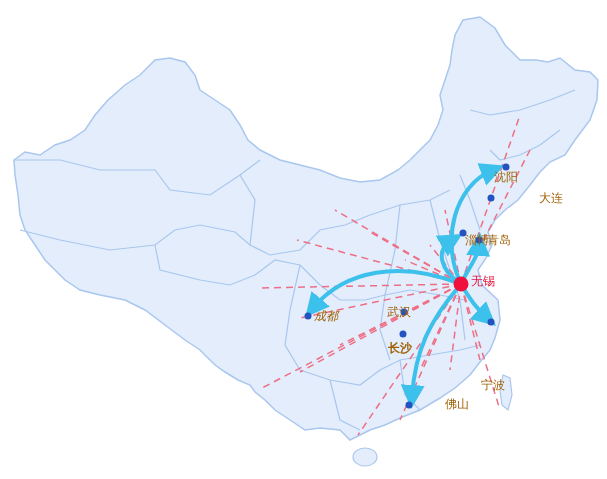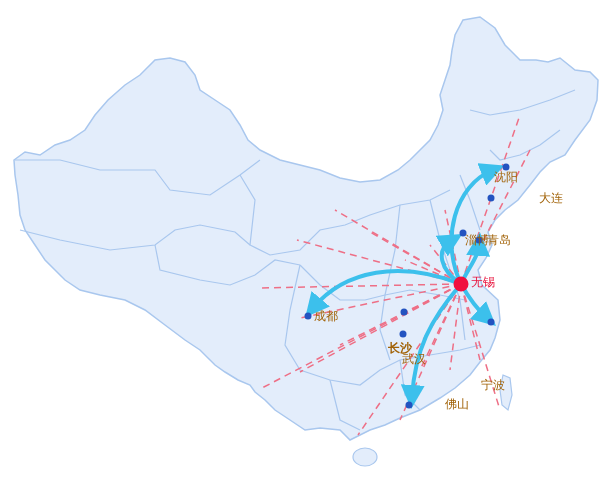--- a/index.html
+++ b/index.html
@@ -1,19 +1,19 @@
 <!DOCTYPE html>
 <html><head>
 <meta charset="utf-8">
 <style>
   html, body { margin:0; padding:0; background:#ffffff; }
   body { width:607px; height:479px; overflow:hidden; position:relative; font-family:"DejaVu Sans", sans-serif; }
   #map { position:absolute; left:0; top:0; width:607px; height:479px; }
   .city-label { position:absolute; font-size:12px; color:#a16207; white-space:nowrap; line-height:14px; }
-  .city-label.hub { color:#e8123c; }
+  .city-label.hub { color:#e8123c;font-family:Liberation Mono, monospace; }
 </style>
 </head>
 <body>
 
 <svg id="map" viewBox="0 0 607 479" xmlns="http://www.w3.org/2000/svg">
   <defs>
     <marker id="arrow" markerWidth="6" markerHeight="6" refX="3" refY="3" orient="auto" markerUnits="strokeWidth">
       <path d="M0,0 L6,3 L0,6 Z" fill="#3cc0ec"></path>
     </marker>
   </defs>
@@ -84,17 +84,17 @@
     <circle cx="409" cy="405" r="3.5"></circle>
   </g>
   <circle cx="461" cy="284" r="7.5" fill="#f0103e"></circle>
 </svg>
 
 <span class="city-label hub" style="left:471px;top:275px;">无锡</span>
 <span class="city-label" style="left:494px;top:170px;">沈阳</span>
 <span class="city-label" style="left:499px;top:191px;margin-left:40px;">大连</span>
 <span class="city-label" style="left:465px;top:233px;">淄博</span>
 <span class="city-label" style="left:487px;top:233px;">青岛</span>
-<span class="city-label" style="left:314px;top:309px;">成都</span>
-<span class="city-label" style="left:402px;top:305px;margin-top:47px;">武汉</span>
+<span class="city-label" style="left:314px;top:309px;font-style:italic;">成都</span>
+<span class="city-label" style="left:387px;top:305px;">武汉</span>
 <span class="city-label" style="left:388px;top:341px;font-weight:bold;">长沙</span>
 <span class="city-label" style="left:481px;top:330px;margin-top:48px;">宁波</span>
 <span class="city-label" style="left:415px;top:397px;margin-left:30px;">佛山</span>
 
 </body></html>

